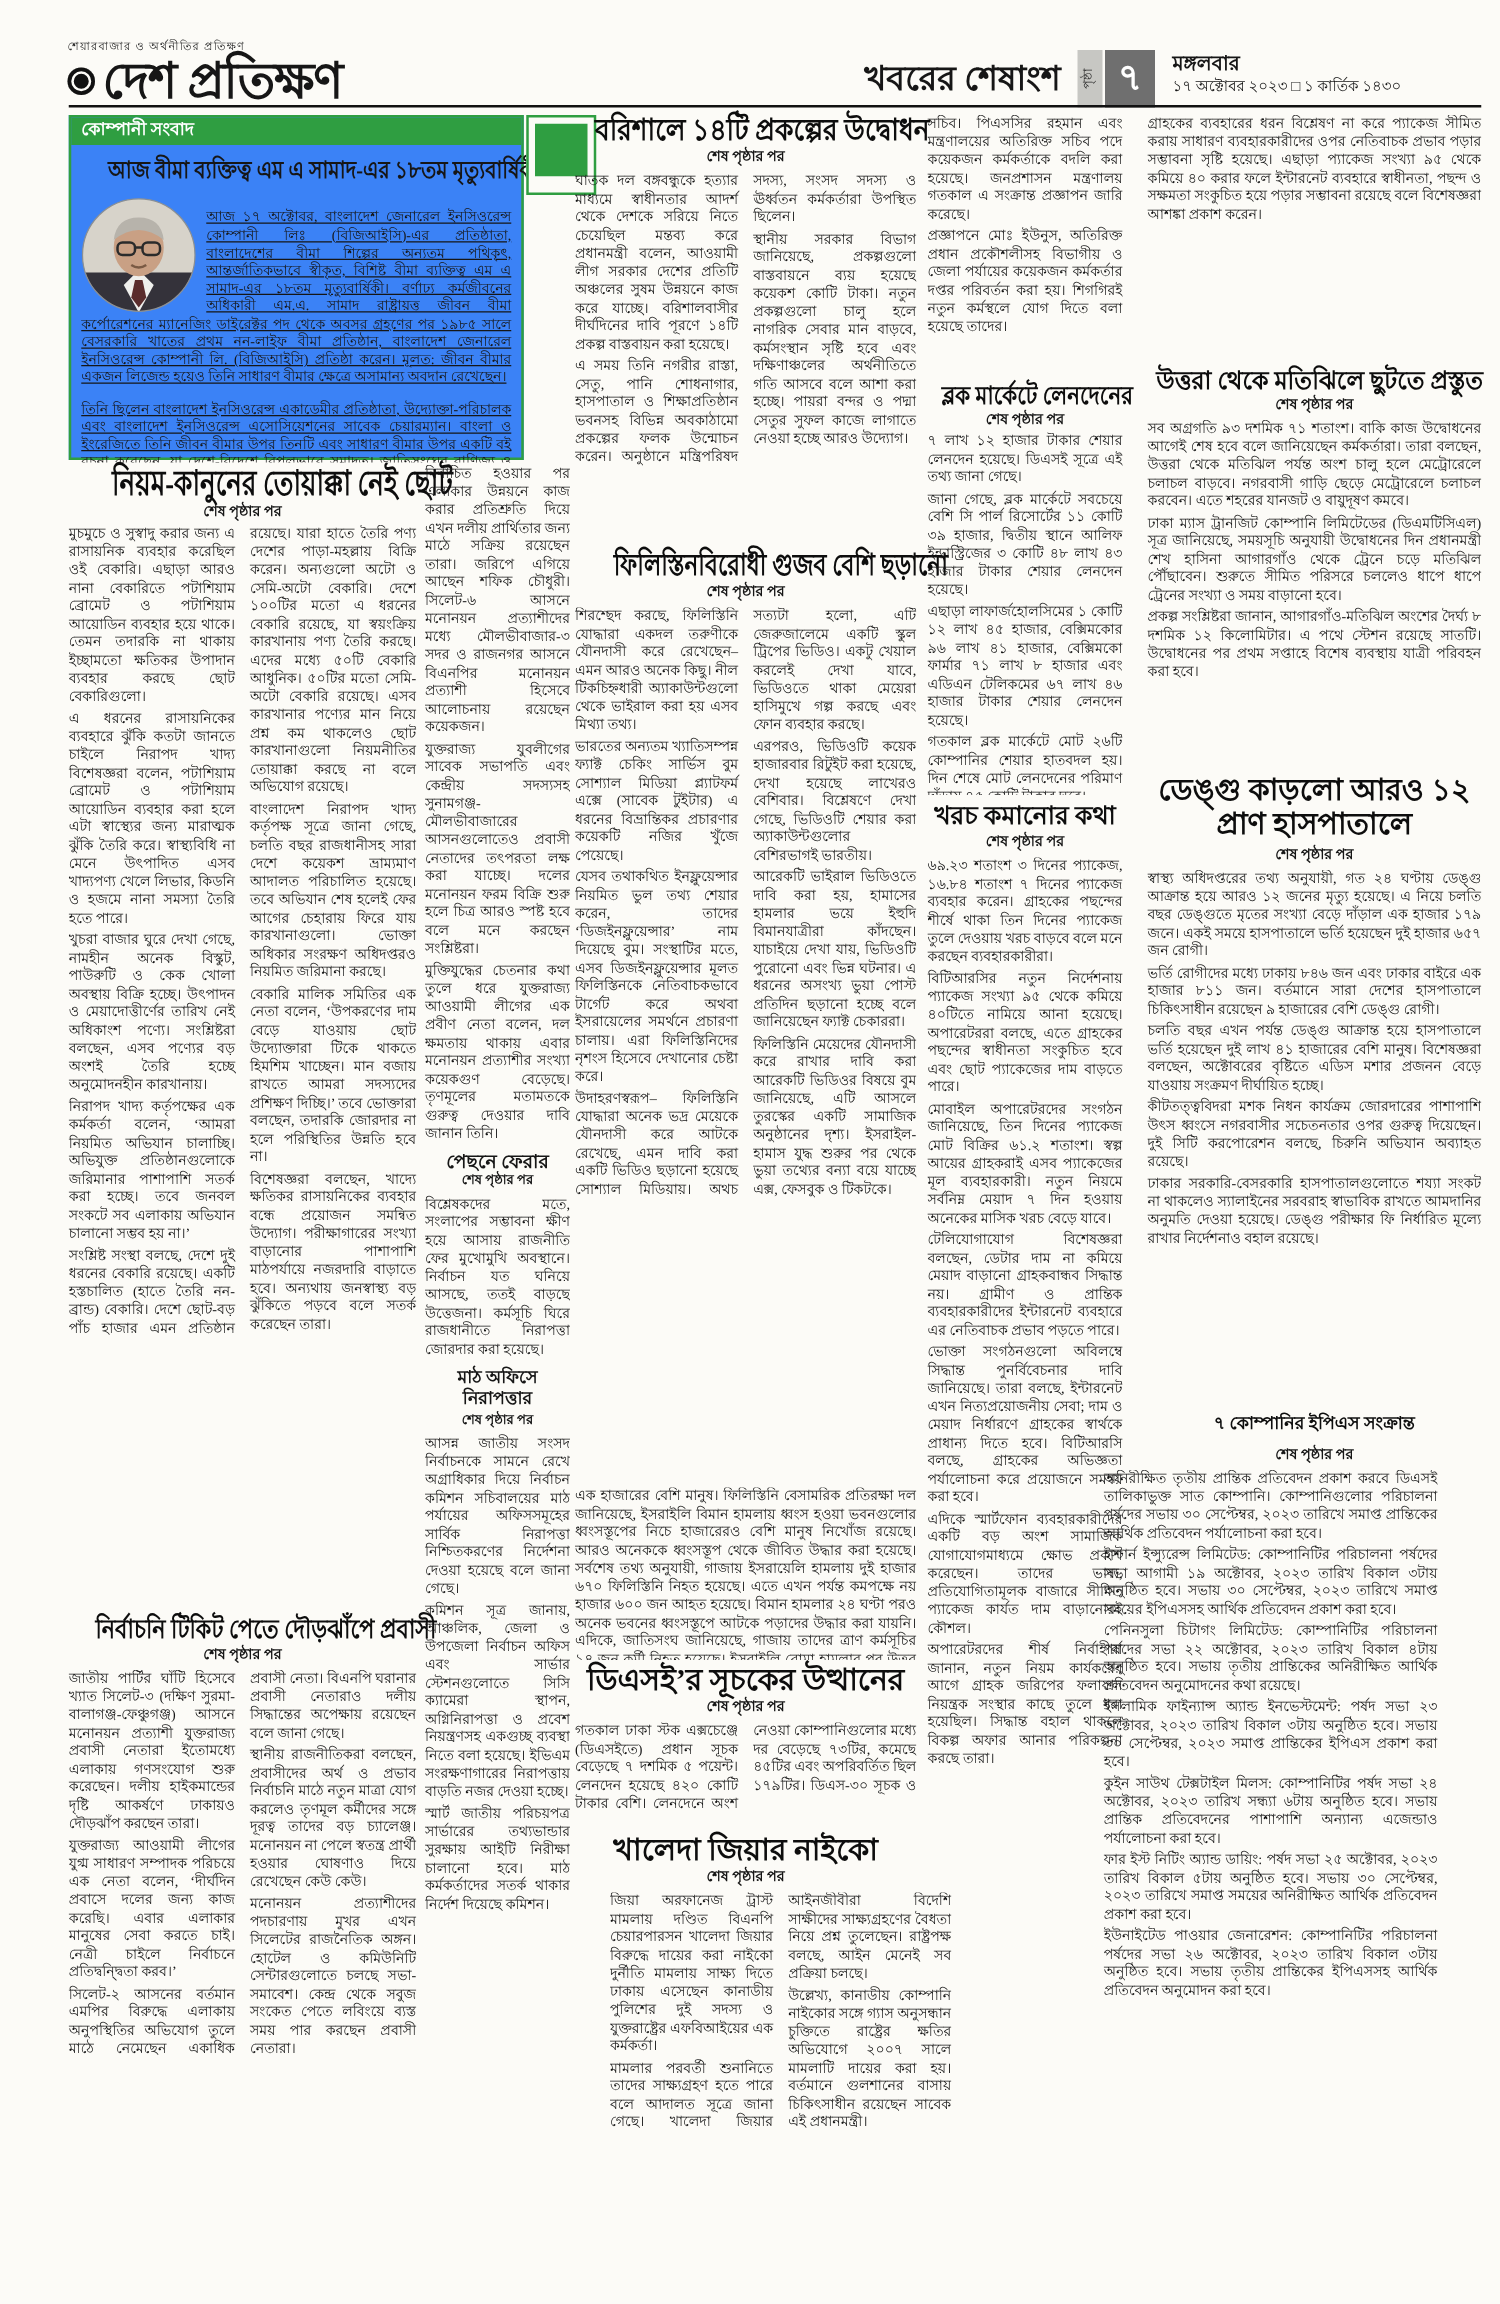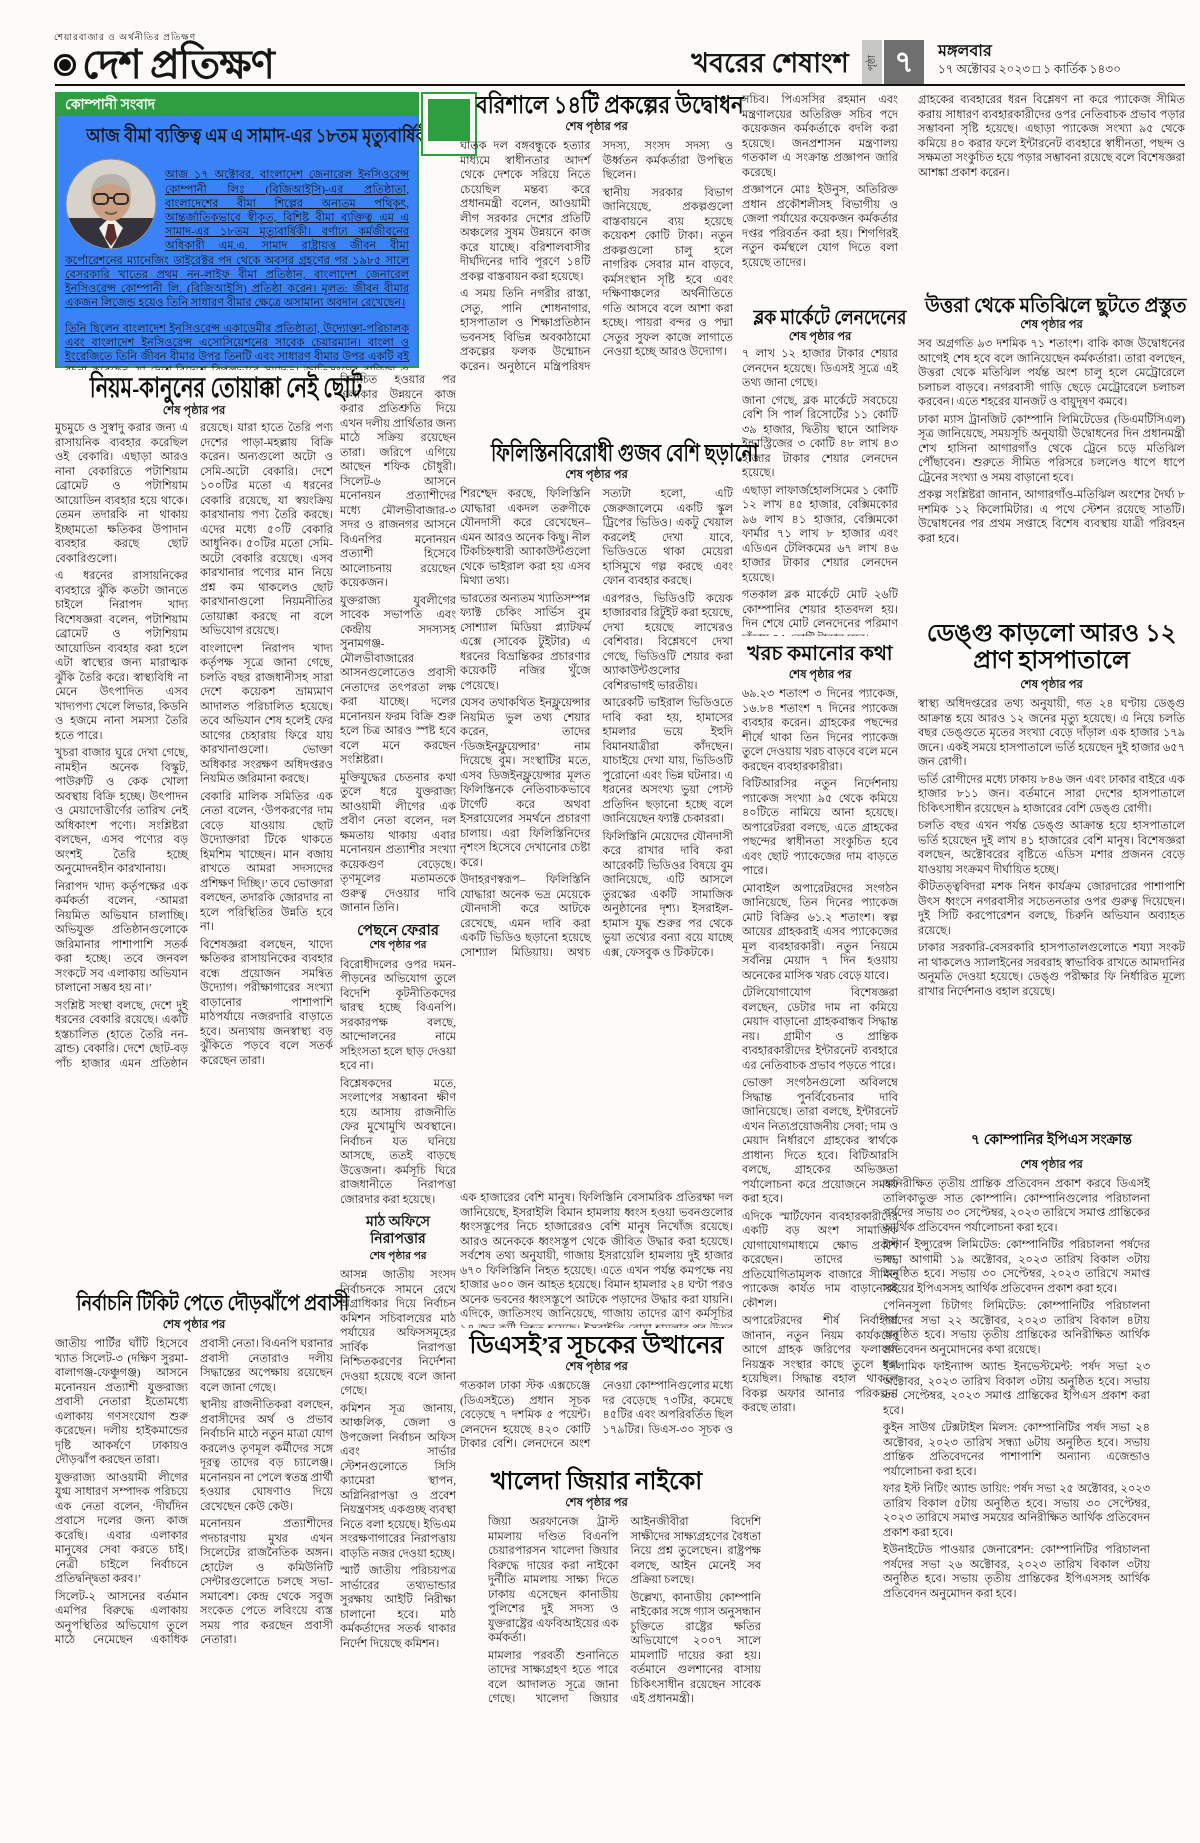--- a/index.html
+++ b/index.html
@@ -112,21 +112,20 @@
 
   <div class="abs bodytext" style="left:340px;top:372px;width:116px;height:1446px;">
     <div>
         <p class="para">নির্বাচিত হওয়ার পর এলাকার উন্নয়নে কাজ করার প্রতিশ্রুতি দিয়ে এখন দলীয় প্রার্থিতার জন্য মাঠে সক্রিয় রয়েছেন তারা। জরিপে এগিয়ে আছেন শফিক চৌধুরী। সিলেট-৬ আসনে মনোনয়ন প্রত্যাশীদের মধ্যে মৌলভীবাজার-৩ সদর ও রাজনগর আসনে বিএনপির মনোনয়ন প্রত্যাশী হিসেবে আলোচনায় রয়েছেন কয়েকজন।</p>
         <p class="para">যুক্তরাজ্য যুবলীগের সাবেক সভাপতি এবং কেন্দ্রীয় সদস্যসহ সুনামগঞ্জ-মৌলভীবাজারের আসনগুলোতেও প্রবাসী নেতাদের তৎপরতা লক্ষ করা যাচ্ছে। দলের মনোনয়ন ফরম বিক্রি শুরু হলে চিত্র আরও স্পষ্ট হবে বলে মনে করছেন সংশ্লিষ্টরা।</p>
         <p class="para">মুক্তিযুদ্ধের চেতনার কথা তুলে ধরে যুক্তরাজ্য আওয়ামী লীগের এক প্রবীণ নেতা বলেন, দল ক্ষমতায় থাকায় এবার মনোনয়ন প্রত্যাশীর সংখ্যা কয়েকগুণ বেড়েছে। তৃণমূলের মতামতকে গুরুত্ব দেওয়ার দাবি জানান তিনি।</p>
       </div>
     <div class="subhead fit">পেছনে ফেরার</div>
     <div class="subkicker">শেষ পৃষ্ঠার পর</div>
     <div>
-        <p class="para">বিরোধীদলের ওপর দমন-পীড়নের অভিযোগ তুলে বিদেশি কূটনীতিকদের দ্বারস্থ হচ্ছে বিএনপি। সরকারপক্ষ বলছে, আন্দোলনের নামে সহিংসতা হলে ছাড় দেওয়া হবে না।</p>
         <p class="para">বিশ্লেষকদের মতে, সংলাপের সম্ভাবনা ক্ষীণ হয়ে আসায় রাজনীতি ফের মুখোমুখি অবস্থানে। নির্বাচন যত ঘনিয়ে আসছে, ততই বাড়ছে উত্তেজনা। কর্মসূচি ঘিরে রাজধানীতে নিরাপত্তা জোরদার করা হয়েছে।</p>
       </div>
     <div class="subhead" style="font-size:14px;line-height:1.2;">মাঠ অফিসে নিরাপত্তার</div>
     <div class="subkicker">শেষ পৃষ্ঠার পর</div>
     <div>
         <p class="para">আসন্ন জাতীয় সংসদ নির্বাচনকে সামনে রেখে অগ্রাধিকার দিয়ে নির্বাচন কমিশন সচিবালয়ের মাঠ পর্যায়ের অফিসসমূহের সার্বিক নিরাপত্তা নিশ্চিতকরণের নির্দেশনা দেওয়া হয়েছে বলে জানা গেছে।</p>
         <p class="para">কমিশন সূত্র জানায়, আঞ্চলিক, জেলা ও উপজেলা নির্বাচন অফিস এবং সার্ভার স্টেশনগুলোতে সিসি ক্যামেরা স্থাপন, অগ্নিনিরাপত্তা ও প্রবেশ নিয়ন্ত্রণসহ একগুচ্ছ ব্যবস্থা নিতে বলা হয়েছে। ইভিএম সংরক্ষণাগারের নিরাপত্তায় বাড়তি নজর দেওয়া হচ্ছে।</p>
         <p class="para">স্মার্ট জাতীয় পরিচয়পত্র সার্ভারের তথ্যভান্ডার সুরক্ষায় আইটি নিরীক্ষা চালানো হবে। মাঠ কর্মকর্তাদের সতর্ক থাকার নির্দেশ দিয়েছে কমিশন।</p>
       </div>
   </div>

